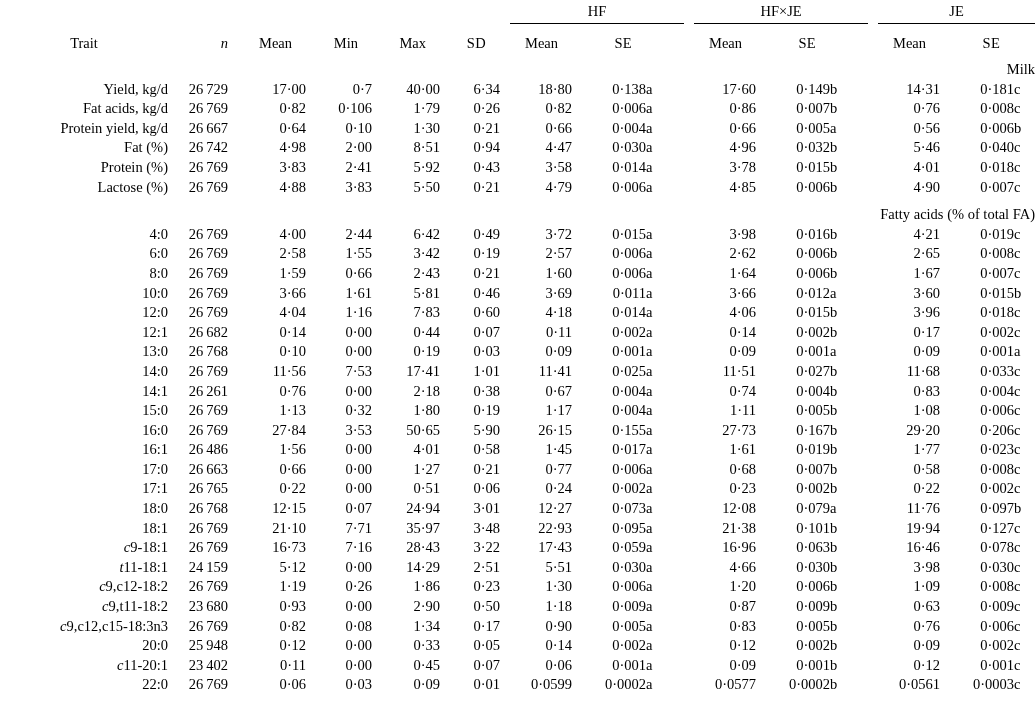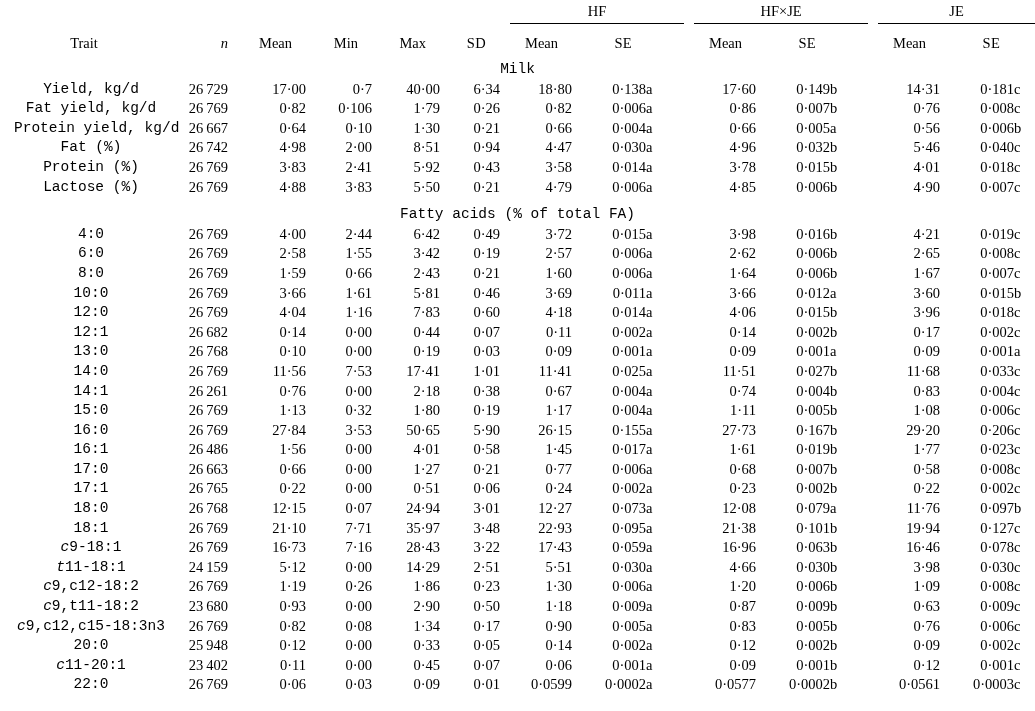--- a/index.html
+++ b/index.html
@@ -74,23 +74,22 @@
   }
   .hdr-left   { text-align: center; }
   .hdr-right  { text-align: right; padding-right: 14px !important; }
   .hdr-n      { text-align: right; padding-right: 12px !important; font-style: italic; }
   .smallcaps {
     font-size: 10.8px;
     letter-spacing: 0.3px;
   }
   
   td.trait {
-    text-align: center;
+    text-align: right;
     padding-left: 0;
-    font-family: Liberation Mono, monospace;
   }
   td.trait.indent { padding-left: 14px; }
   td.trait.section { padding-left: 0; }
   td.num {
     text-align: right;
     padding-right: 14px;
   }
   td.num.n-col { padding-right: 12px; }
   td.letter {
     text-align: left;
@@ -174,21 +173,21 @@
           <td class=""></td>
           <td class="num">17·60</td>
           <td class="num">0·149</td>
           <td class="letter">b</td>
           <td class=""></td>
           <td class="num">14·31</td>
           <td class="num">0·181</td>
           <td class="letter">c</td>
         </tr>
         <tr>
-          <td class="trait indent">Fat yield, kg/d</td>
+          <td class="trait indent">Fat acids, kg/d</td>
           <td class="num n-col">26 769</td>
           <td class="num">0·82</td>
           <td class="num">0·106</td>
           <td class="num">1·79</td>
           <td class="num">0·26</td>
           <td class=""></td>
           <td class="num">0·82</td>
           <td class="num">0·006</td>
           <td class="letter">a</td>
           <td class=""></td>

